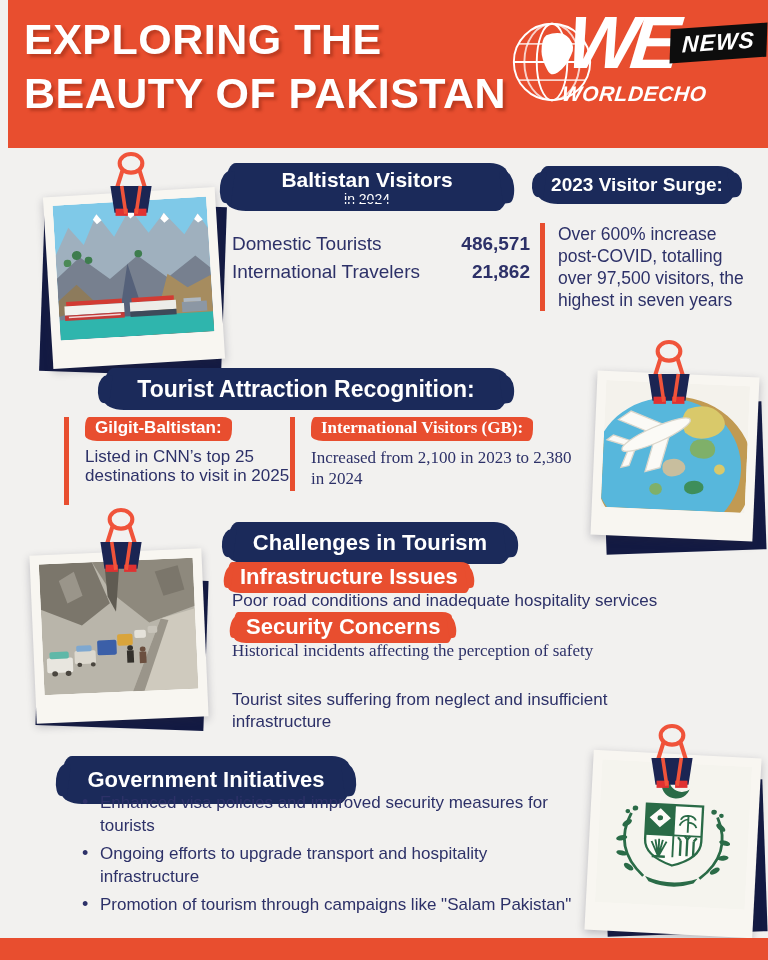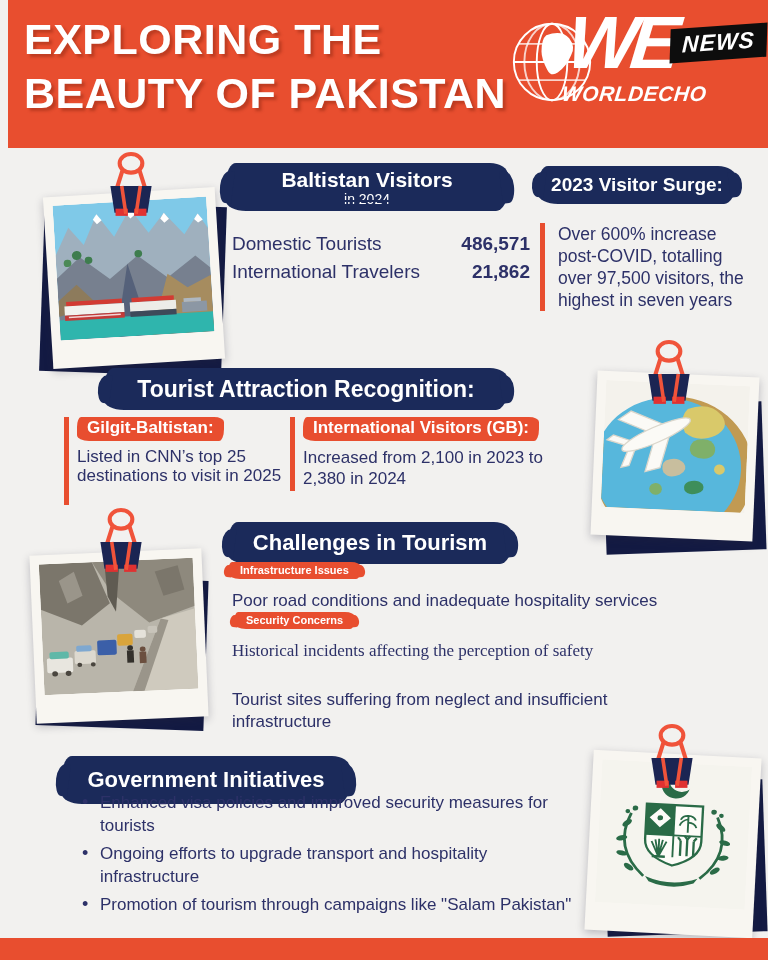--- a/index.html
+++ b/index.html
@@ -39,38 +39,38 @@
   .banner-visitors{left:226px;top:163px;width:282px;height:48px;}
   .banner-visitors .l1{font-size:21px;}
   .banner-visitors .l2{font-size:14px;font-weight:normal;position:relative;margin-top:-1px;text-align:right;}
   .banner-visitors .l2::after{content:"";position:absolute;left:-14px;right:-14px;top:58%;height:2px;background:var(--navy);}
   .banner-surge{left:538px;top:166px;width:198px;height:38px;font-size:19px;}
   .banner-recognition{left:104px;top:368px;width:404px;height:42px;font-size:23px;}
   .banner-challenges{left:228px;top:522px;width:284px;height:42px;font-size:22px;}
   .banner-government{left:62px;top:756px;width:288px;height:48px;font-size:22px;}
 
   
-  .chip{position:absolute;background:var(--orange);color:#fff;font-weight:bold;font-size:11px;
+  .chip{position:absolute;background:var(--orange);color:#fff;font-weight:bold;font-size:22px;
     padding:2px 12px 3px;border-radius:4px 10px 5px 12px / 10px 5px 12px 6px;z-index:6;white-space:nowrap;}
   .chip::before,.chip::after{content:"";position:absolute;top:15%;width:8px;height:68%;background:inherit;}
   .chip::before{left:-4px;border-radius:70% 0 0 60%;transform:rotate(8deg);}
   .chip::after{right:-4px;border-radius:0 70% 60% 0;transform:rotate(-8deg);}
 
   
   .stats{position:absolute;left:232px;top:233px;width:298px;color:var(--text);z-index:6;}
   .stat-row{display:flex;justify-content:space-between;font-size:19px;margin-bottom:6px;}
   .stat-label{font-weight:normal;}
   .stat-value{font-weight:bold;}
 
   .surge-body{position:absolute;left:540px;top:223px;width:208px;border-left:5px solid var(--orange);
     padding-left:13px;font-size:17.5px;line-height:22px;color:var(--text);z-index:6;box-sizing:border-box;}
 
-  .rec-block{position:absolute;border-left:5px solid var(--orange);padding-left:8px;z-index:6;}
+  .rec-block{position:absolute;border-left:5px solid var(--orange);padding-left:16px;z-index:6;}
   .rec-left{left:64px;top:417px;width:212px;height:88px;}
-  .rec-right{left:290px;top:417px;width:262px;height:74px;}
+  .rec-right{left:290px;top:417px;width:262px;height:74px;font-family:Liberation Serif, serif;}
   .rec-chip{position:relative;display:inline-block;background:var(--orange);color:#fff;font-weight:bold;
     font-size:17px;padding:1px 10px 3px;border-radius:4px 10px 5px 12px / 10px 5px 12px 6px;white-space:nowrap;}
   .rec-body{margin-top:6px;font-size:17px;line-height:19px;color:var(--text);}
   .rec-right .rec-body{line-height:21px;}
 
   .ch-text{position:absolute;font-size:17px;line-height:22px;color:var(--text);z-index:6;}
   .ch1{left:228px;top:562px;} .ch-text1{left:232px;top:590px;width:492px;}
   .ch2{left:234px;top:612px;} .ch-text2{left:232px;top:640px;width:470px;font-family:Liberation Serif, serif;}
   .ch3{left:236px;top:661px;} .ch-text3{left:232px;top:689px;width:402px;}
 

